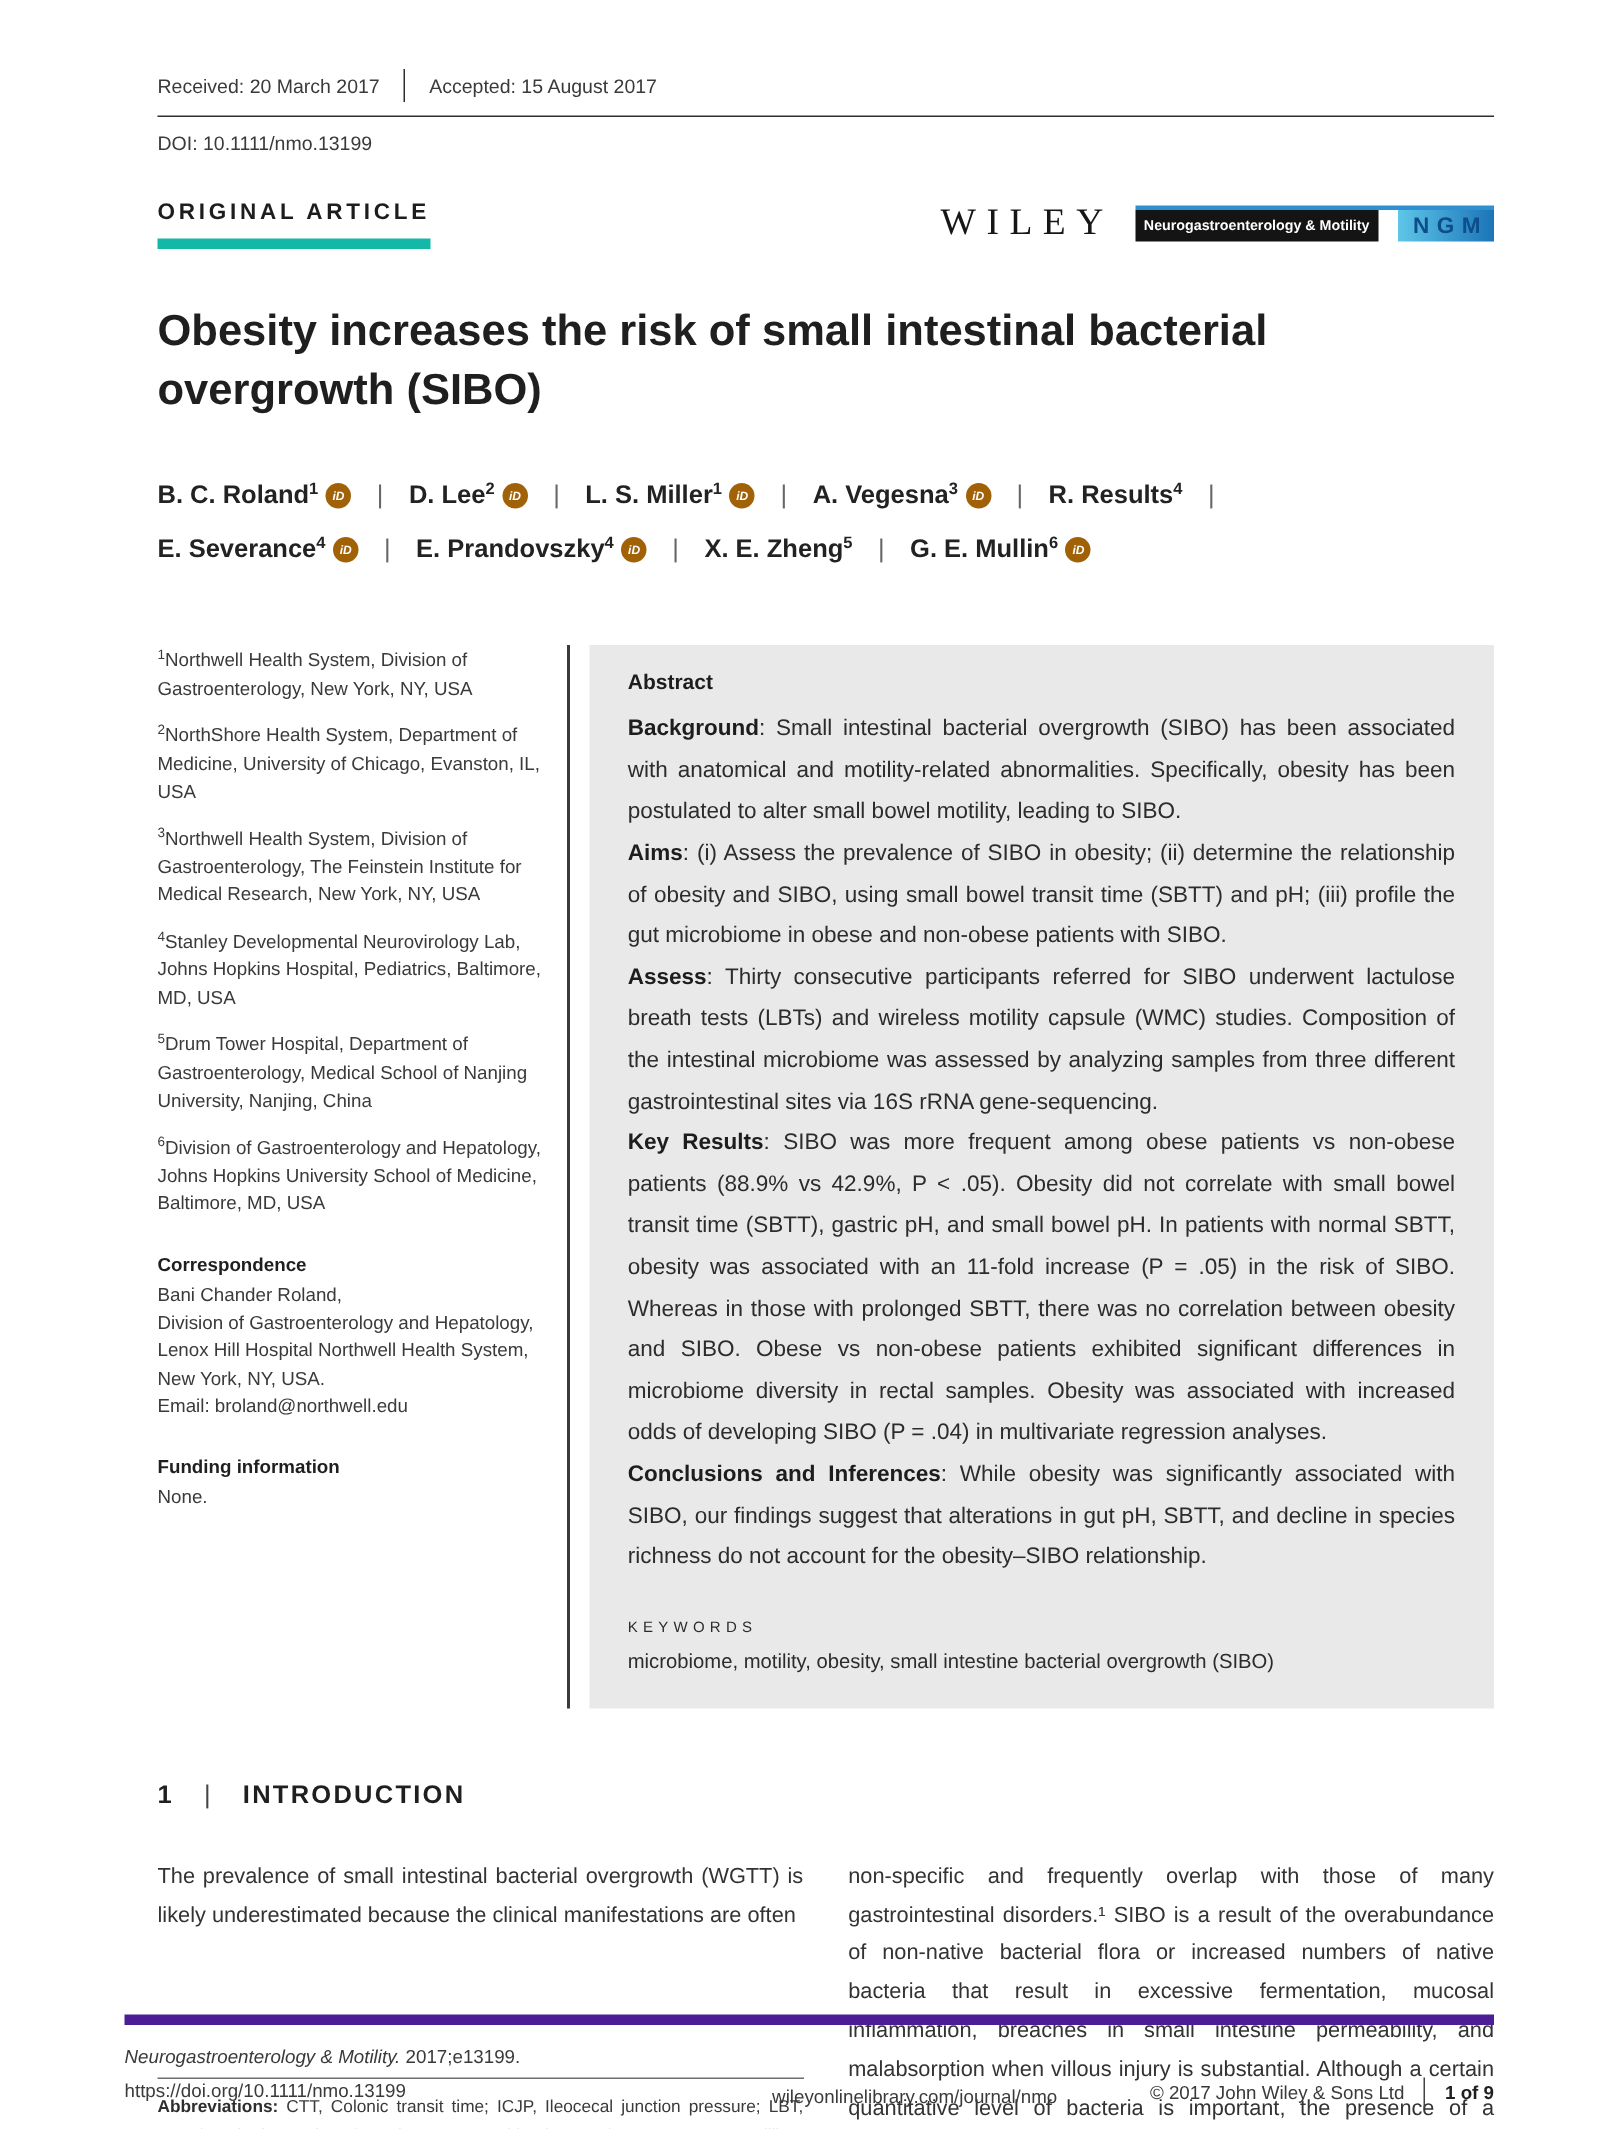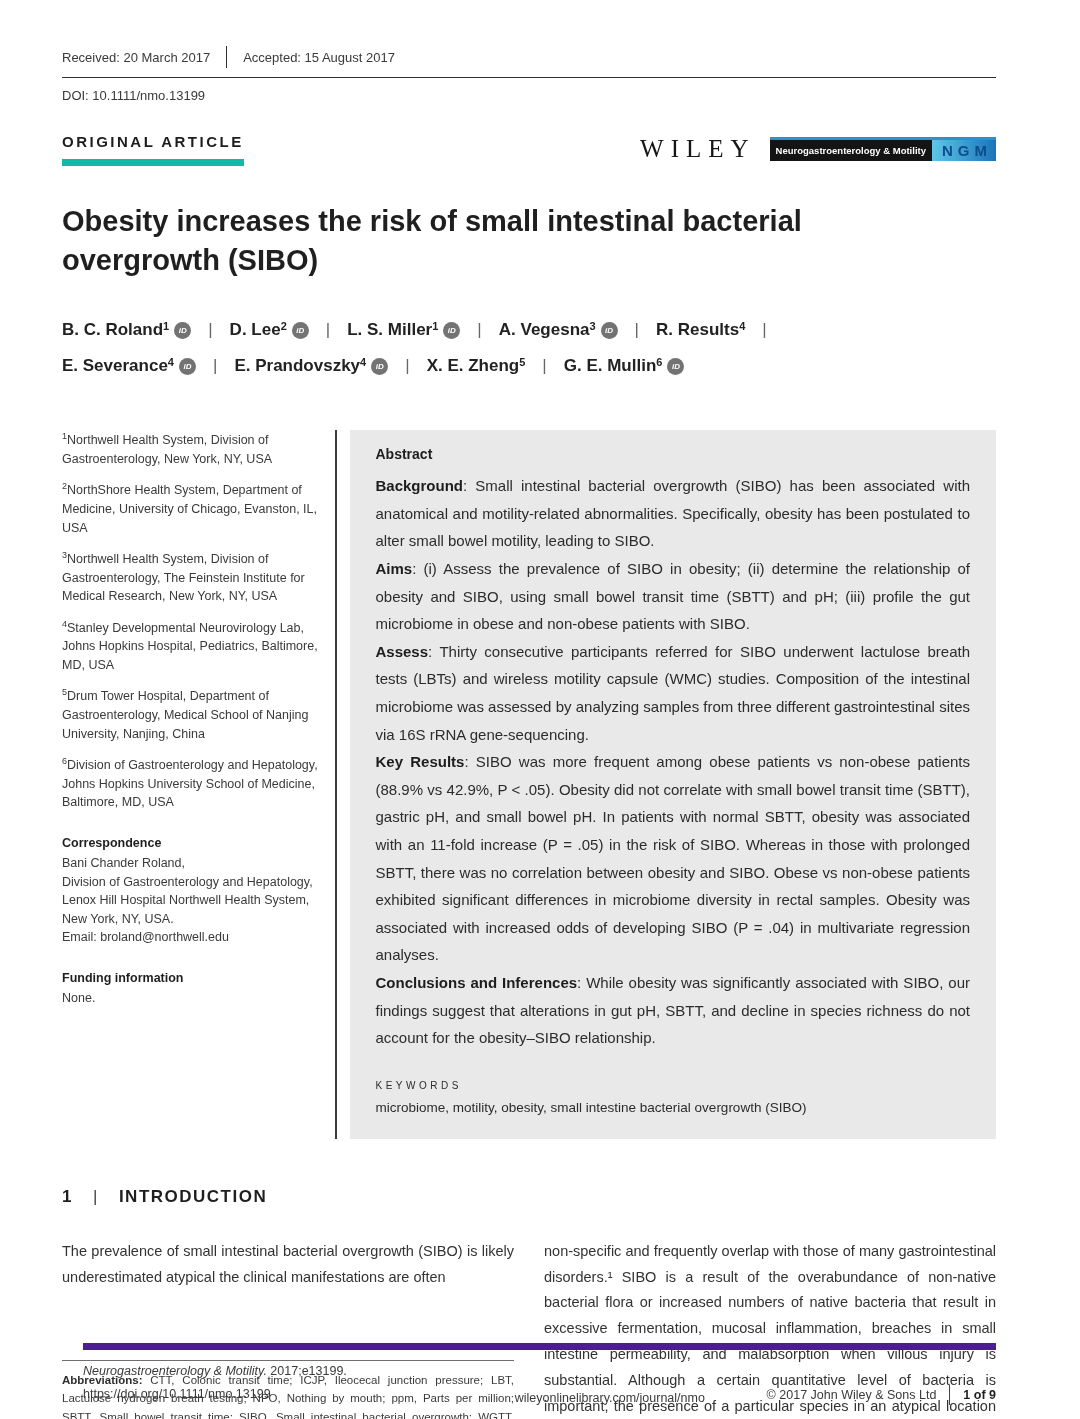--- a/index.html
+++ b/index.html
@@ -1,50 +1,50 @@
 <!DOCTYPE html>
 <html><head>
 <meta charset="utf-8">
 <style>
   * { box-sizing: border-box; }
   html, body { margin: 0; padding: 0; background: #ffffff; }
   .page {
     width: 1080px; height: 1419px; position: relative; background: #fff;
     font-family: "Liberation Sans", sans-serif; color: #2e2e2e;
-    padding: 46px 84px 0 62px; overflow: hidden;
+    padding: 46px 84px 0 105px; overflow: hidden;
   }
   
   .meta-row { display: flex; align-items: center; font-size: 13px; color: #3a3a3a;
     padding-bottom: 9px; border-bottom: 1.5px solid #2e2e2e; }
   .meta-divider { width: 1px; height: 22px; background: #2e2e2e; margin: 0 16px; }
   .doi-line { font-size: 13px; color: #3a3a3a; margin-top: 10px; }
 
   
   .type-row { display: flex; justify-content: space-between; align-items: flex-start; margin-top: 30px; }
   .article-type { font-size: 15px; font-weight: 700; letter-spacing: 2.5px; color: #1d1d1d;
     padding-bottom: 9px; border-bottom: 7px solid #14b8a6; display: inline-block; }
   .brand { display: flex; align-items: center; gap: 14px; margin-top: 2px; }
   .wiley { font-family: "Liberation Serif", serif; font-size: 25px; letter-spacing: 7px; color: #161616; }
-  .badge { display: flex; border-top: 3px solid #2f8fd0; height: 24px; }
+  .badge { display: flex; border-top: 3px solid #2f8fd0; height: 24px; gap: 13px; }
   .badge-name { background: #141414; color: #fff; font-size: 9.5px; font-weight: 700;
     display: flex; align-items: center; padding: 0 6px; white-space: nowrap; }
   .badge-abbr { background: linear-gradient(90deg, #5ec6e8, #1b74b8); color: #0d4d8c;
     font-weight: 700; font-size: 15px; letter-spacing: 5px; display: flex; align-items: center;
     padding: 0 4px 0 10px; }
 
   
   .title { font-size: 29px; font-weight: 700; color: #1f1f1f; line-height: 1.35;
     margin: 36px 0 0; max-width: 810px; }
 
   
   .authors { margin-top: 40px; font-size: 17px; font-weight: 600; color: #222; }
   .author-line { display: flex; align-items: center; flex-wrap: wrap; margin-bottom: 16px; }
   .author { display: inline-flex; align-items: flex-start; }
   .author sup { font-size: 11px; line-height: 1; margin-top: 1px; }
-  .orcid { width: 17px; height: 17px; border-radius: 50%; background: #737373; color: #ffffff;
+  .orcid { width: 17px; height: 17px; border-radius: 50%; background: #a16207; color: #ffffff;
     font-size: 8px; font-weight: 700; font-style: italic; display: inline-flex; align-items: center;
     justify-content: center; margin: 2px 0 0 5px; flex: none; }
   .sep { margin: 0 17px; color: #666; font-weight: 400; }
 
   
   .main { display: flex; margin-top: 54px; align-items: stretch; }
   .left-col { width: 273px; flex: none; font-size: 12.5px; color: #3a3a3a; line-height: 1.48;
     padding-right: 16px; }
   .aff { margin-bottom: 12px; }
   .aff sup { font-size: 9px; }
@@ -210,21 +210,21 @@
   </div>
 
   <div class="intro-heading">
     <span>1</span>
     <span class="pipe">|</span>
     <span>INTRODUCTION</span>
   </div>
 
   <div class="body-cols">
     <div class="col left-body">
-      <div>The prevalence of small intestinal bacterial overgrowth (SIBO) is likely underestimated atypical the clinical manifestations are often</div>
+      <div>The prevalence of small intestinal bacterial overgrowth (WGTT) is likely underestimated because the clinical manifestations are often</div>
       <div class="abbr"><b>Abbreviations:</b><span> CTT, Colonic transit time; ICJP, Ileocecal junction pressure; LBT, Lactulose hydrogen breath testing; NPO, Nothing by mouth; ppm, Parts per million; SBTT, Small bowel transit time; SIBO, Small intestinal bacterial overgrowth; WGTT, Whole gut transit time; WMC, Wireless motility capsule.</span></div>
     </div>
     <div class="col">
       <div>non-specific and frequently overlap with those of many gastrointestinal disorders.¹ SIBO is a result of the overabundance of non-native bacterial flora or increased numbers of native bacteria that result in excessive fermentation, mucosal inflammation, breaches in small intestine permeability, and malabsorption when villous injury is substantial. Although a certain quantitative level of bacteria is important, the presence of a particular species in an atypical location of the bowel is more commonly involved in its development.²</div>
     </div>
   </div>
 
   <div class="footer">
     <div class="footer-left">
       <div><i>Neurogastroenterology &amp; Motility.</i><span> 2017;e13199.</span></div>

